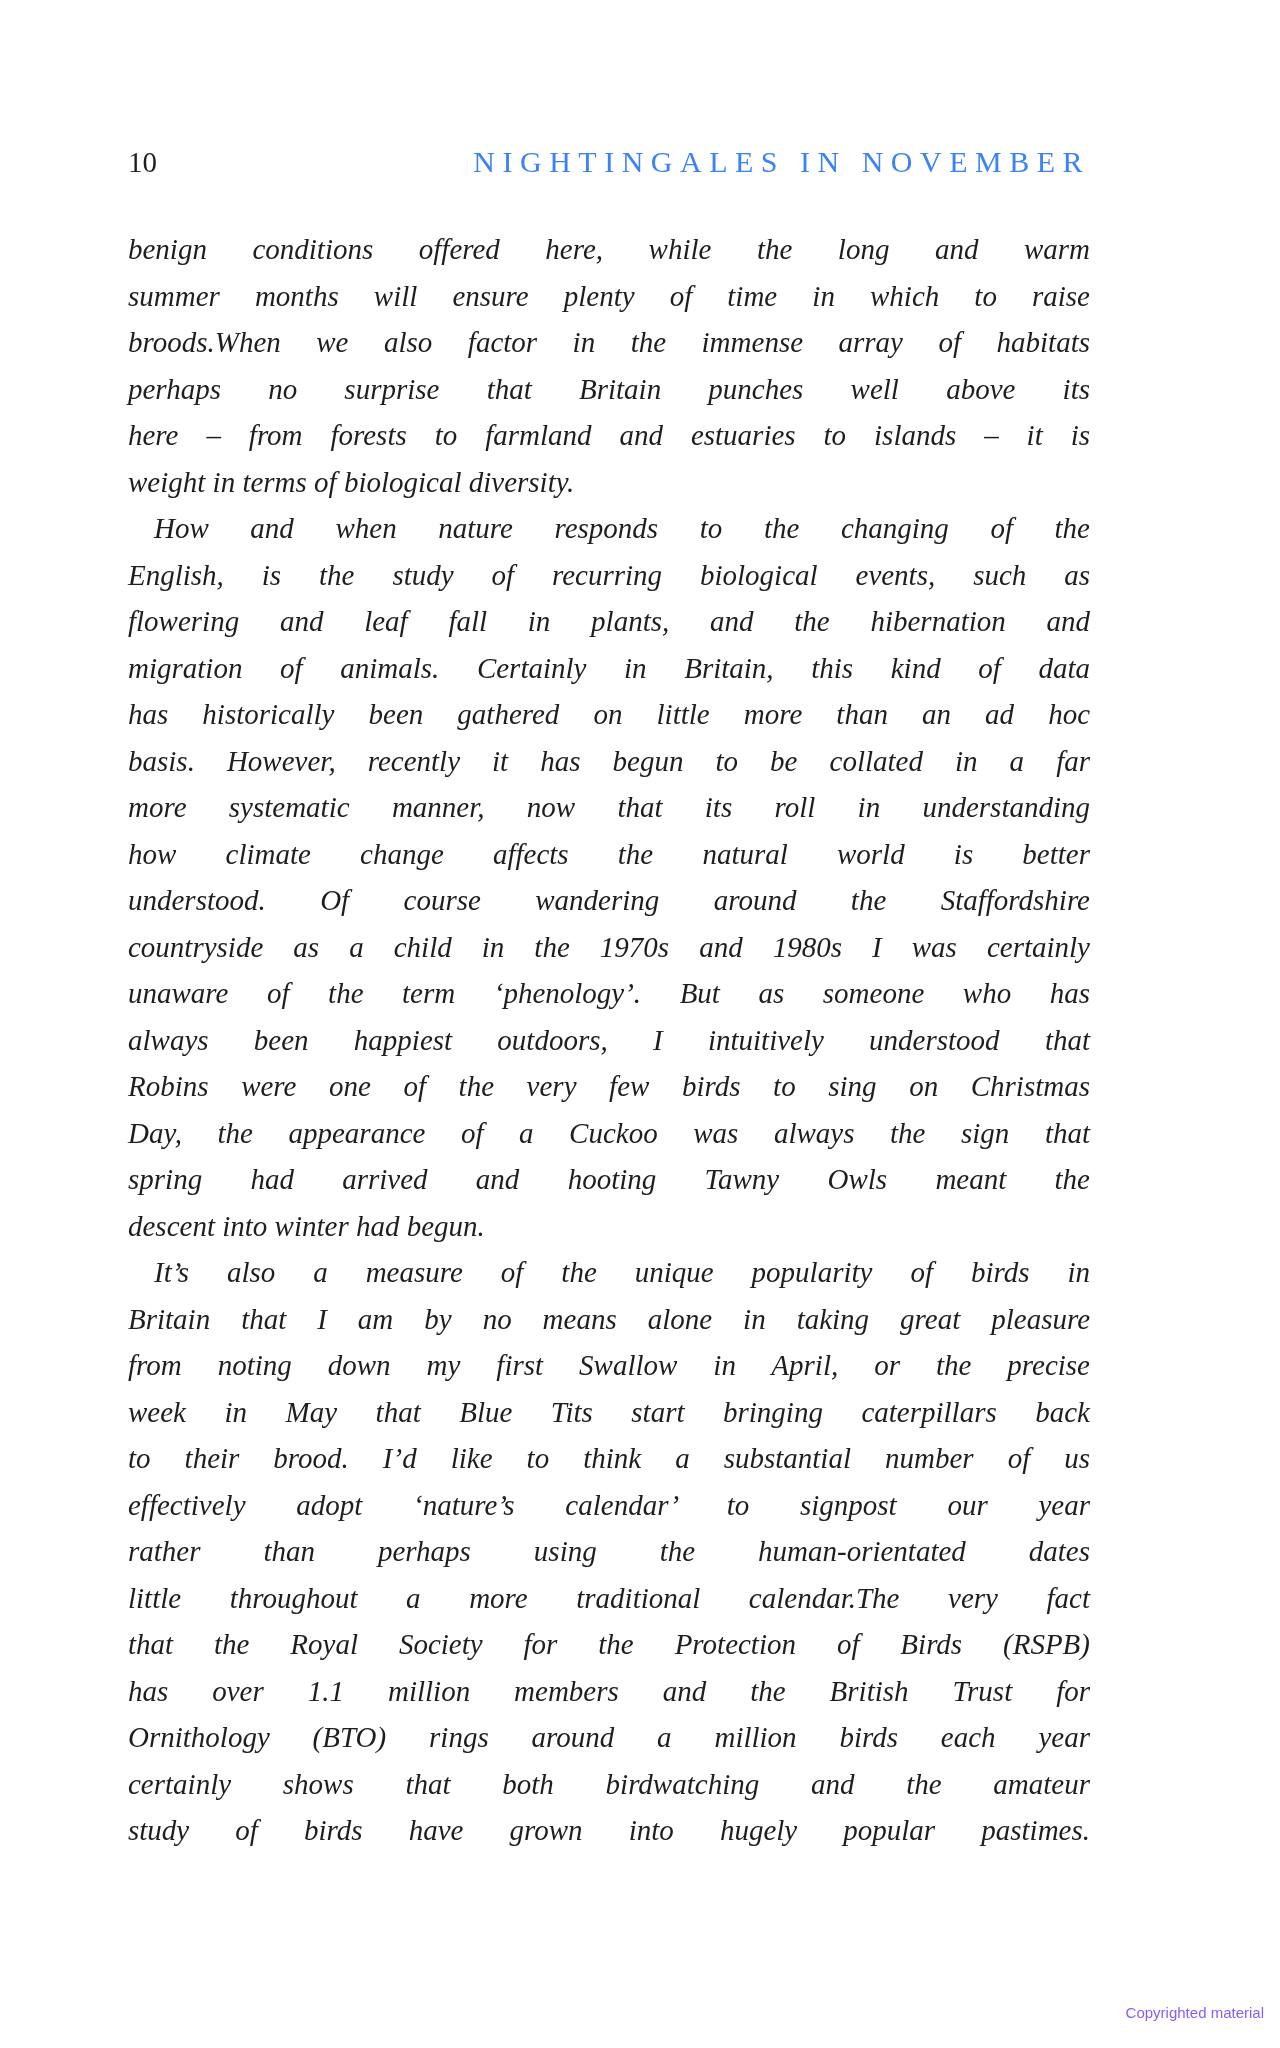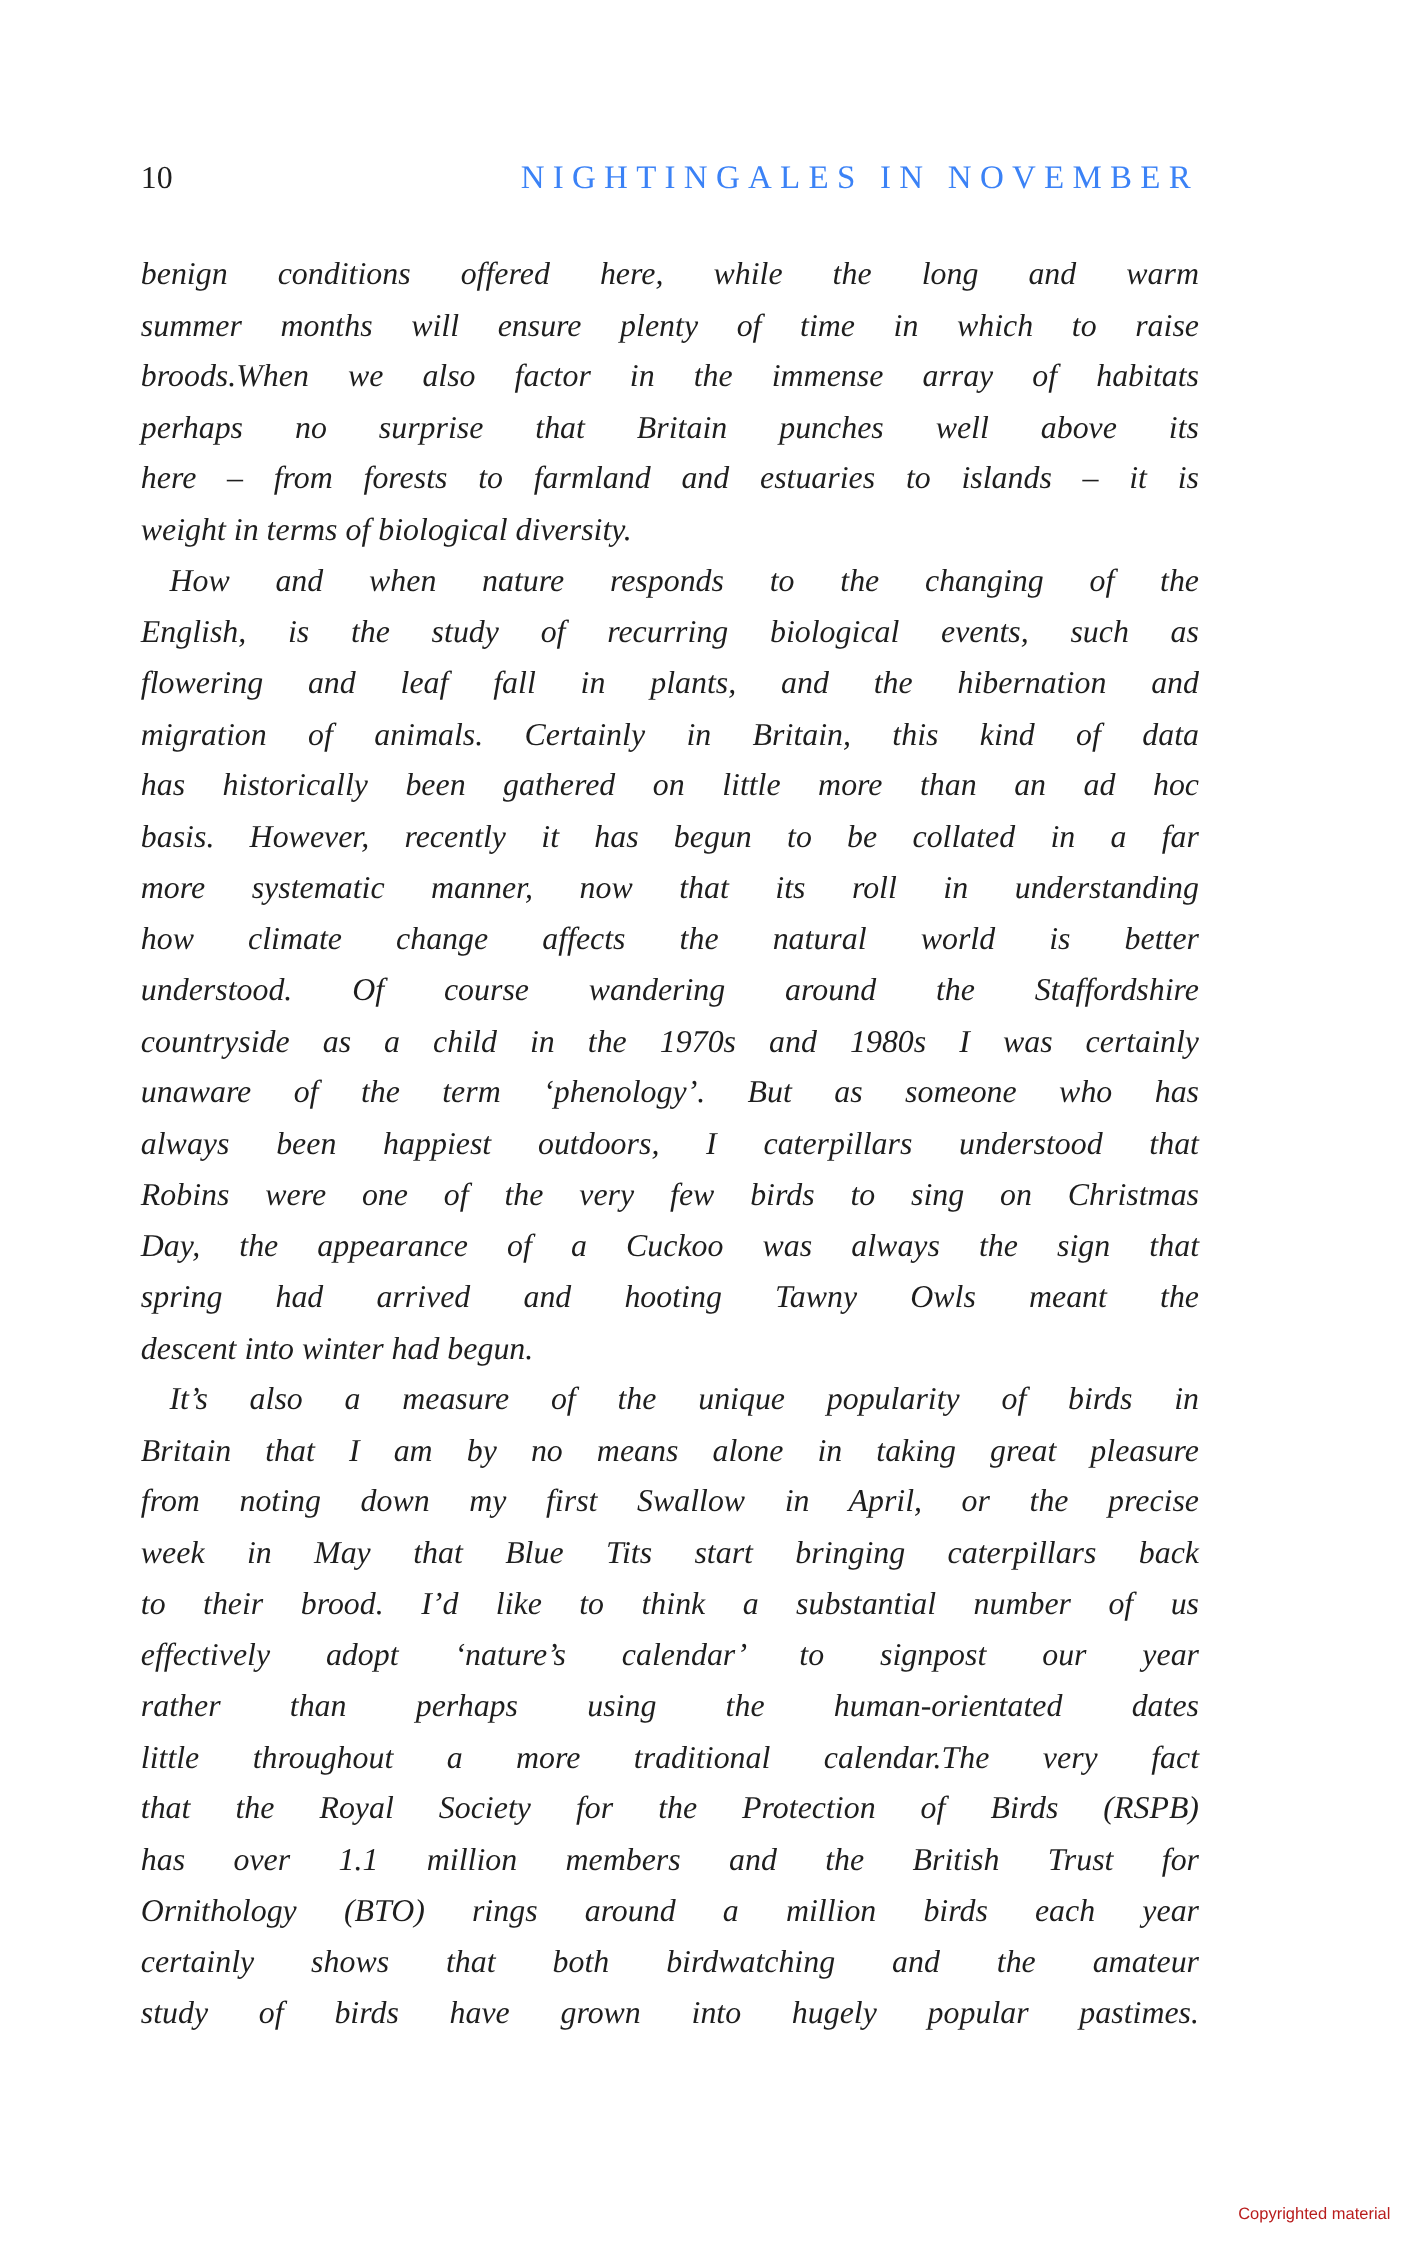--- a/index.html
+++ b/index.html
@@ -29,21 +29,21 @@
   .line {
     text-align: justify;
     text-align-last: justify;
     font-style: italic;
   }
   .line.lastline { text-align-last: left; }
   .line.indent { text-indent: 26px; }
   .watermark {
     position: absolute; right: 16px; top: 2004px;
     font-family: "Liberation Sans", "DejaVu Sans", sans-serif;
-    font-size: 15px; color: #b91c1c;
+    font-size: 15px; color: #8b5cf6;
   }
 </style>
 </head>
 <body>
 
 <span class="folio">10</span>
 <span class="running-head">NIGHTINGALES IN NOVEMBER</span>
 
 <main class="body-text">
     <div class="para">
@@ -59,21 +59,21 @@
       <div class="line">English, is the study of recurring biological events, such as</div>
       <div class="line">flowering and leaf fall in plants, and the hibernation and</div>
       <div class="line">migration of animals. Certainly in Britain, this kind of data</div>
       <div class="line">has historically been gathered on little more than an ad hoc</div>
       <div class="line">basis. However, recently it has begun to be collated in a far</div>
       <div class="line">more systematic manner, now that its roll in understanding</div>
       <div class="line">how climate change affects the natural world is better</div>
       <div class="line">understood. Of course wandering around the Staffordshire</div>
       <div class="line">countryside as a child in the 1970s and 1980s I was certainly</div>
       <div class="line">unaware of the term ‘phenology’. But as someone who has</div>
-      <div class="line">always been happiest outdoors, I caterpillars understood that</div>
+      <div class="line">always been happiest outdoors, I intuitively understood that</div>
       <div class="line">Robins were one of the very few birds to sing on Christmas</div>
       <div class="line">Day, the appearance of a Cuckoo was always the sign that</div>
       <div class="line">spring had arrived and hooting Tawny Owls meant the</div>
       <div class="line lastline">descent into winter had begun.</div>
     </div>
     <div class="para">
       <div class="line indent">It’s also a measure of the unique popularity of birds in</div>
       <div class="line">Britain that I am by no means alone in taking great pleasure</div>
       <div class="line">from noting down my first Swallow in April, or the precise</div>
       <div class="line">week in May that Blue Tits start bringing caterpillars back</div>

